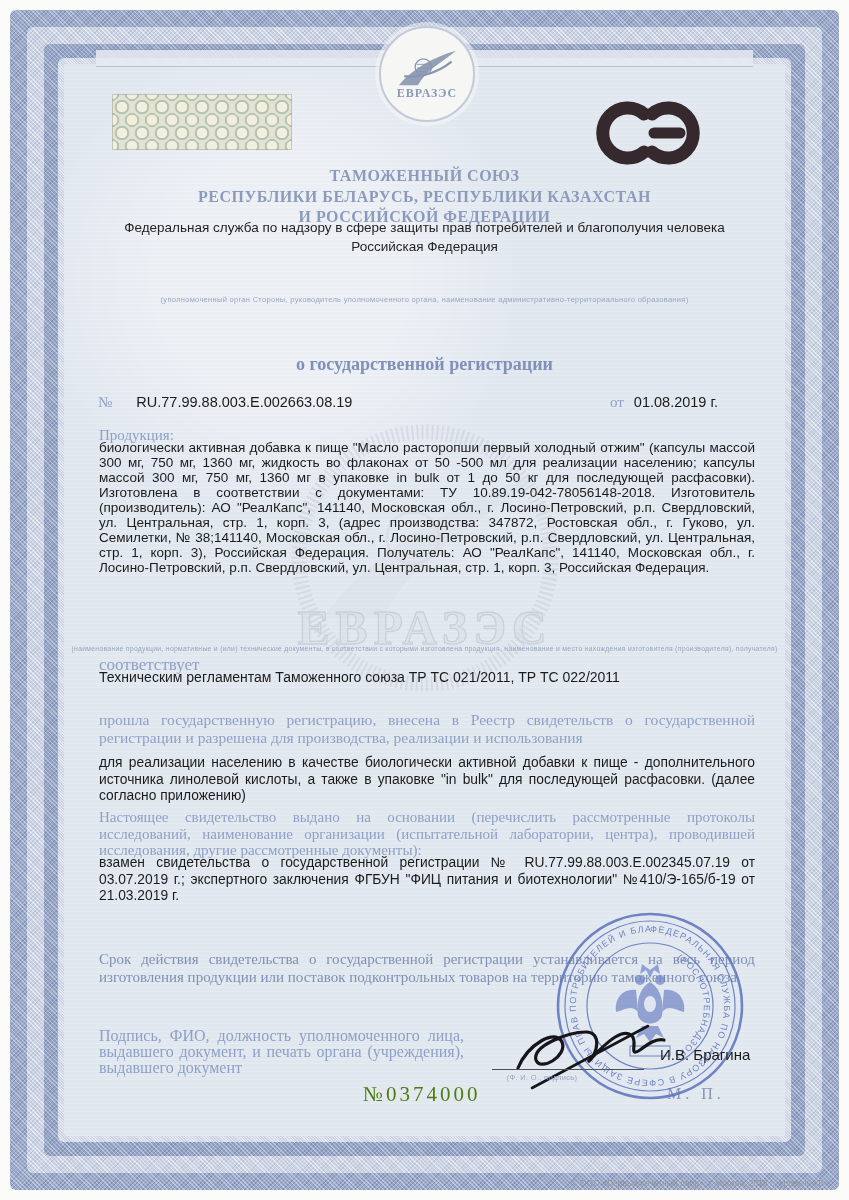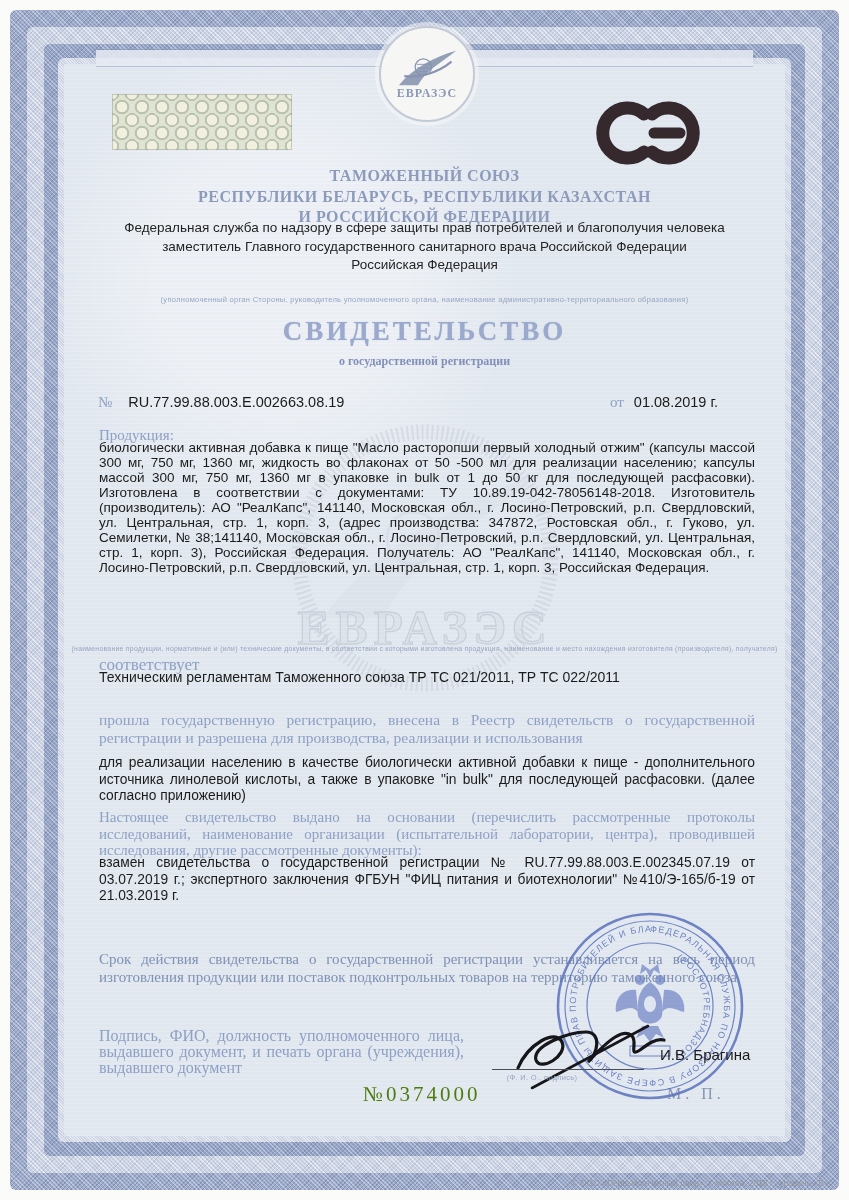--- a/index.html
+++ b/index.html
@@ -43,21 +43,21 @@
   
   .preprint{font-family:"Liberation Serif",serif;color:#8da0c5;}
   .typed{font-family:"Liberation Sans",sans-serif;color:#1b1b1b;}
   .center{left:0;right:0;text-align:center;}
   .union-line{font-family:"Liberation Serif",serif;font-weight:bold;font-size:16px;line-height:20.5px;
       color:#8c9bbb;letter-spacing:.5px;}
   .auth-line{font-size:13.5px;line-height:18.5px;color:#242424;}
   .tiny-note{font-size:7.5px;color:#98a5c2;letter-spacing:.3px;}
   .doc-title{font-family:"Liberation Serif",serif;font-weight:bold;font-size:27px;letter-spacing:3px;
       color:#9aa9cc;text-shadow:0 0 1px rgba(150,165,200,.6);}
-  .doc-subtitle{font-family:"Liberation Serif",serif;font-weight:bold;font-size:12px;color:#8090b8;}
+  .doc-subtitle{font-family:"Liberation Serif",serif;font-weight:bold;font-size:18px;color:#8090b8;}
   .num-row{left:98px;width:620px;top:394px;display:flex;align-items:baseline;z-index:2;}
   .justify{text-align:justify;}
   .body-text{font-size:13.5px;line-height:15px;}
   .clause{font-size:15.5px;line-height:18px;}
   .red-num{font-family:"Liberation Serif",serif;font-size:21px;letter-spacing:3px;color:#4d7c0f;}
   .mp{font-family:"Liberation Serif",serif;font-size:16px;letter-spacing:4px;color:#8795b5;}
   .footer-note{font-size:8.5px;color:#8f949e;}
 </style>
 </head>
 <body>
@@ -100,31 +100,29 @@
     </svg>
   </div>
 
   <div class="abs center" style="top:166px;z-index:2;">
     <div class="union-line">ТАМОЖЕННЫЙ СОЮЗ</div>
     <div class="union-line">РЕСПУБЛИКИ БЕЛАРУСЬ, РЕСПУБЛИКИ КАЗАХСТАН</div>
     <div class="union-line">И РОССИЙСКОЙ ФЕДЕРАЦИИ</div>
   </div>
   <div class="abs center" style="top:219px;z-index:2;">
     <div class="auth-line typed">Федеральная служба по надзору в сфере защиты прав потребителей и благополучия человека</div>
-    <div class="auth-line typed">заместитель Главного государственного санитарного врача Российской Федерации</div>
     <div class="auth-line typed">Российская Федерация</div>
   </div>
   <div class="abs center tiny-note" style="top:295px;z-index:2;">(уполномоченный орган Стороны, руководитель уполномоченного органа, наименование административно-территориального образования)</div>
 
-  <div class="abs center doc-title" style="top:316px;z-index:2;">СВИДЕТЕЛЬСТВО</div>
   <div class="abs center doc-subtitle" style="top:354px;z-index:2;">о государственной регистрации</div>
 
   <div class="abs num-row">
     <span class="preprint" style="font-size:15px;">№</span>
-    <span class="typed" style="font-size:14.5px;margin-left:16px;">RU.77.99.88.003.E.002663.08.19</span>
+    <span class="typed" style="font-size:14.5px;margin-left:24px;">RU.77.99.88.003.E.002663.08.19</span>
     <span class="preprint" style="font-size:15px;margin-left:auto;">от</span>
     <span class="typed" style="font-size:14.5px;margin-left:10px;">01.08.2019 г.</span>
   </div>
 
   <div class="abs" style="top:427px;left:99px;width:656px;z-index:2;">
     <div class="preprint" style="position:absolute;top:0;left:0;font-size:15px;">Продукция:</div>
     <div class="typed body-text justify" style="position:relative;margin-top:13px;">биологически активная добавка к пище "Масло расторопши первый холодный отжим" (капсулы массой 300 мг, 750 мг, 1360 мг, жидкость во флаконах от 50 -500 мл для реализации населению; капсулы массой 300 мг, 750 мг, 1360 мг в упаковке in bulk от 1 до 50 кг для последующей расфасовки). Изготовлена в соответствии с документами: ТУ 10.89.19-042-78056148-2018. Изготовитель (производитель): АО "РеалКапс", 141140, Московская обл., г. Лосино-Петровский, р.п. Свердловский, ул. Центральная, стр. 1, корп. 3, (адрес производства: 347872, Ростовская обл., г. Гуково, ул. Семилетки, № 38;141140, Московская обл., г. Лосино-Петровский, р.п. Свердловский, ул. Центральная, стр. 1, корп. 3), Российская Федерация.  Получатель: АО "РеалКапс", 141140, Московская обл., г. Лосино-Петровский, р.п. Свердловский, ул. Центральная, стр. 1, корп. 3, Российская Федерация.</div>
   </div>
 
   <div class="abs center tiny-note" style="top:645px;font-size:6.8px;z-index:2;">(наименование продукции, нормативные и (или) технические документы, в соответствии с которыми изготовлена продукция, наименование и место нахождения изготовителя (производителя), получателя)</div>

